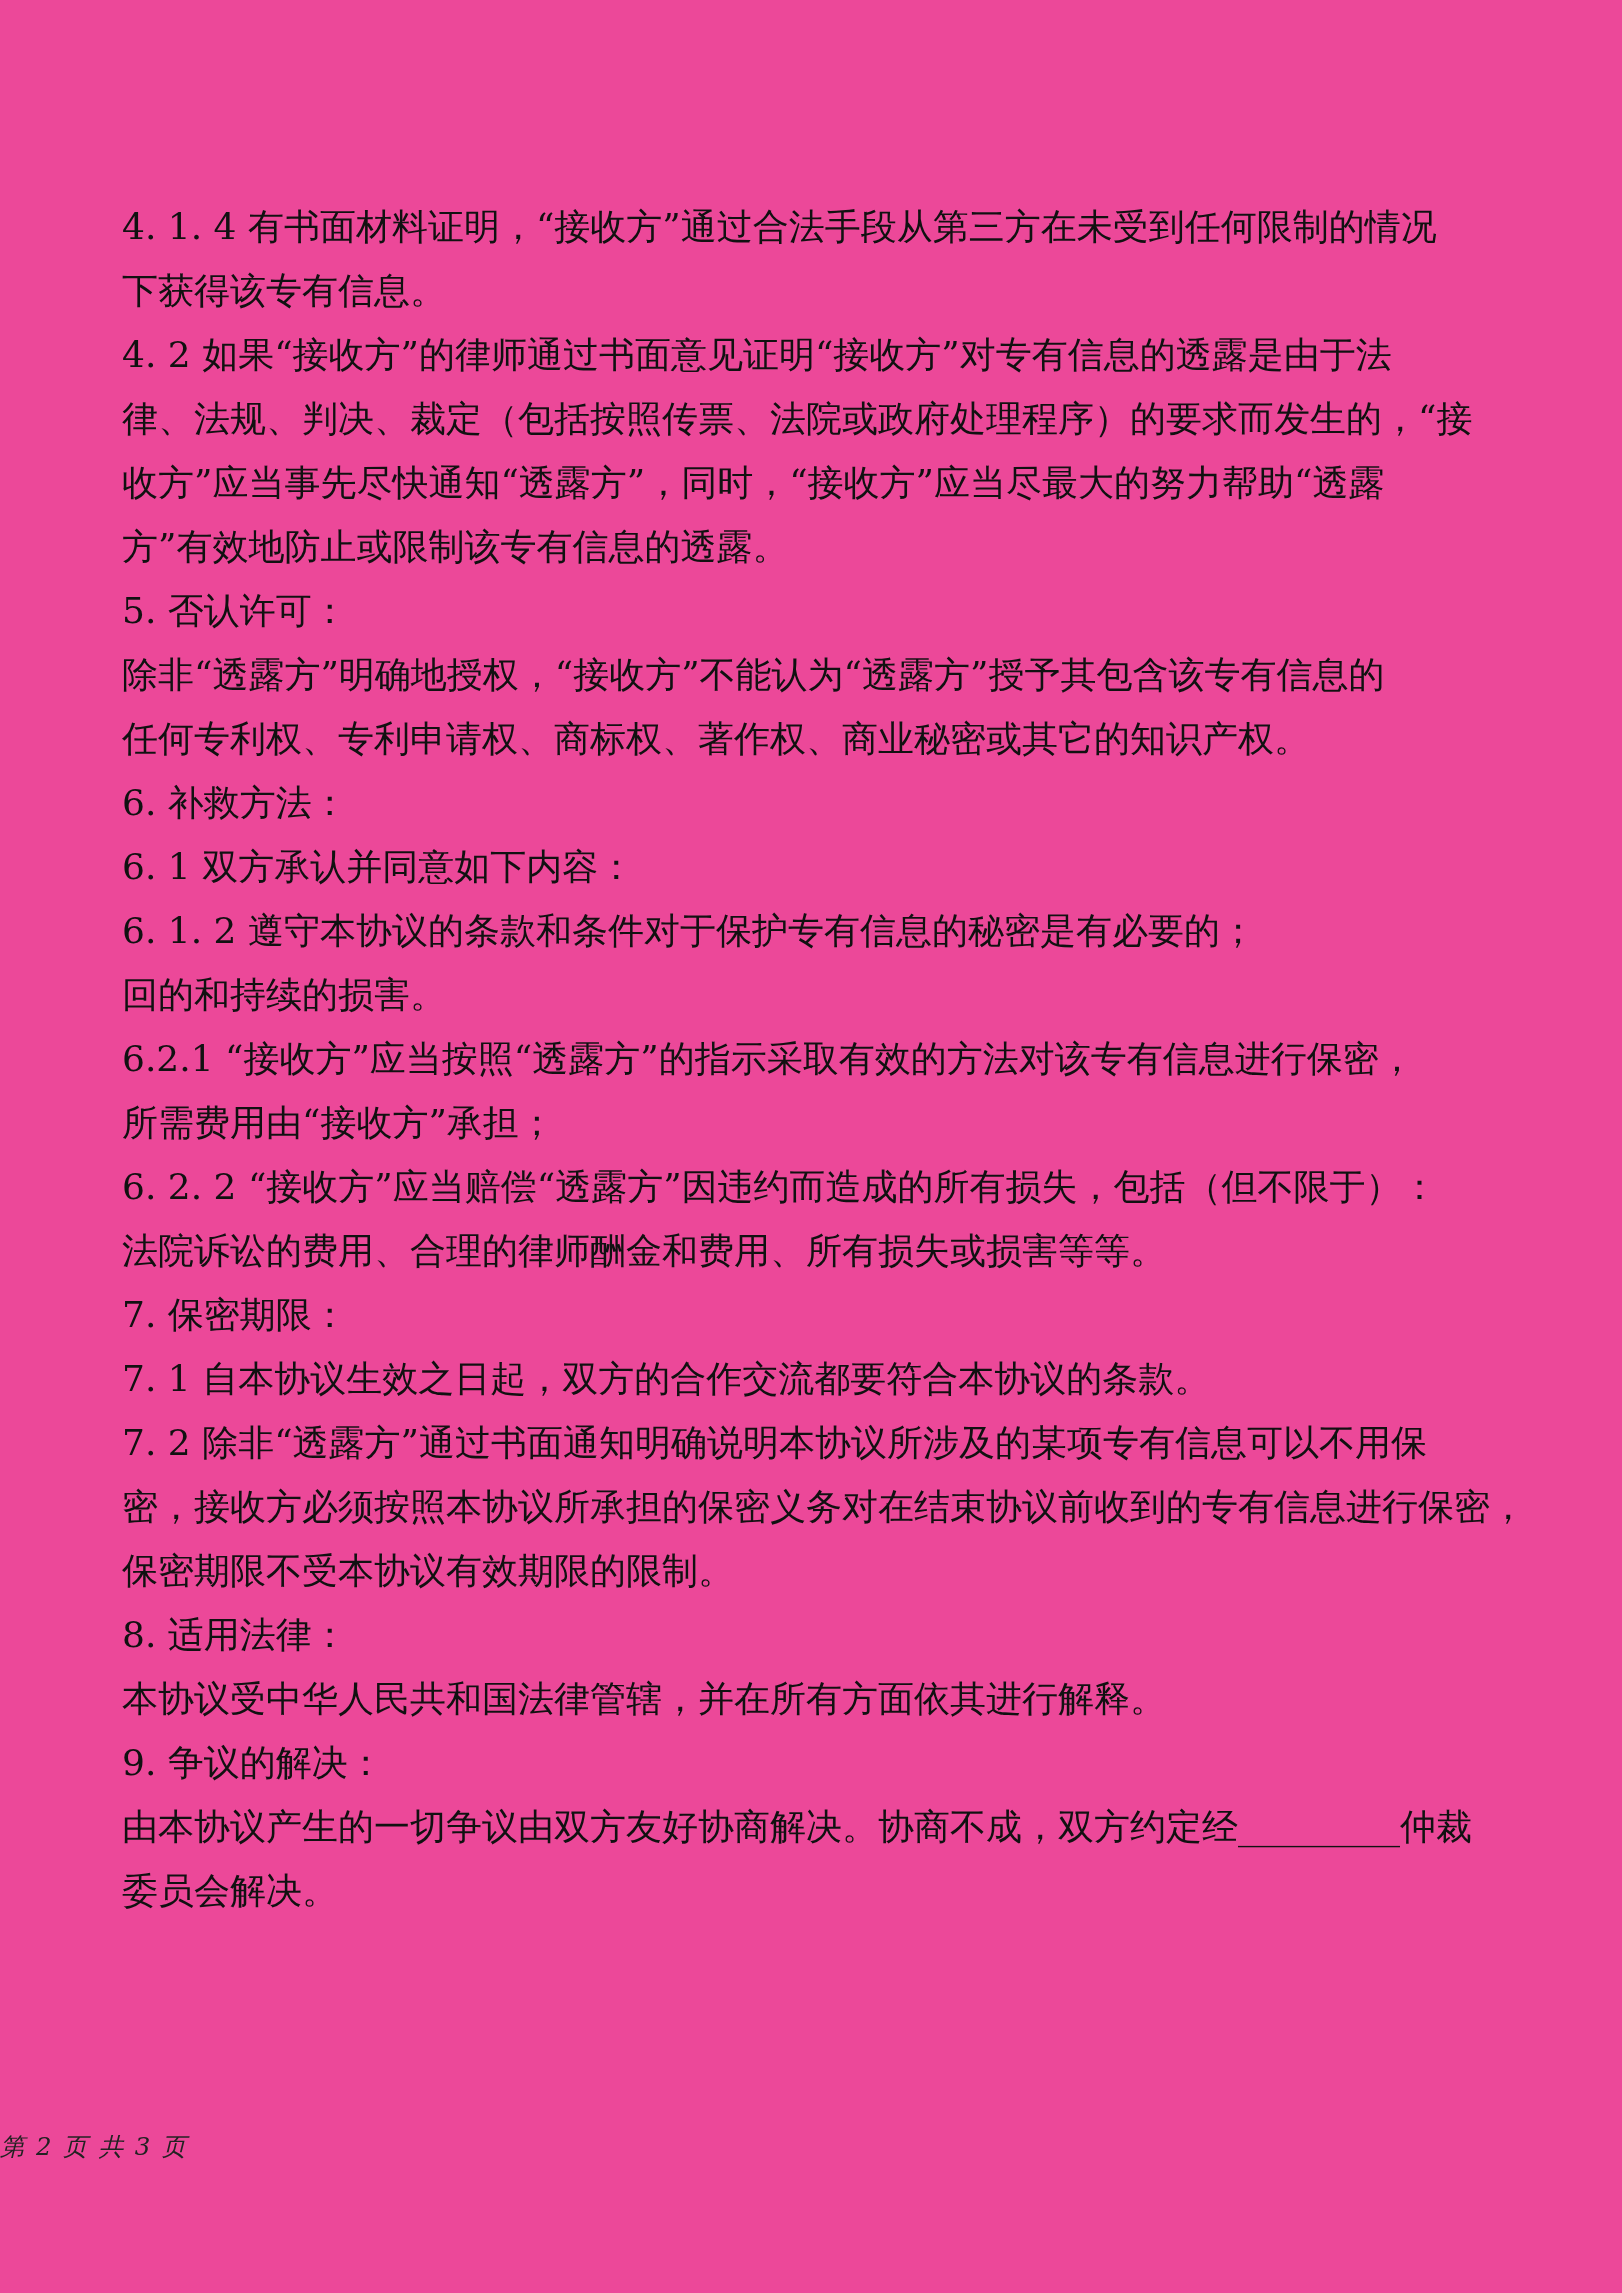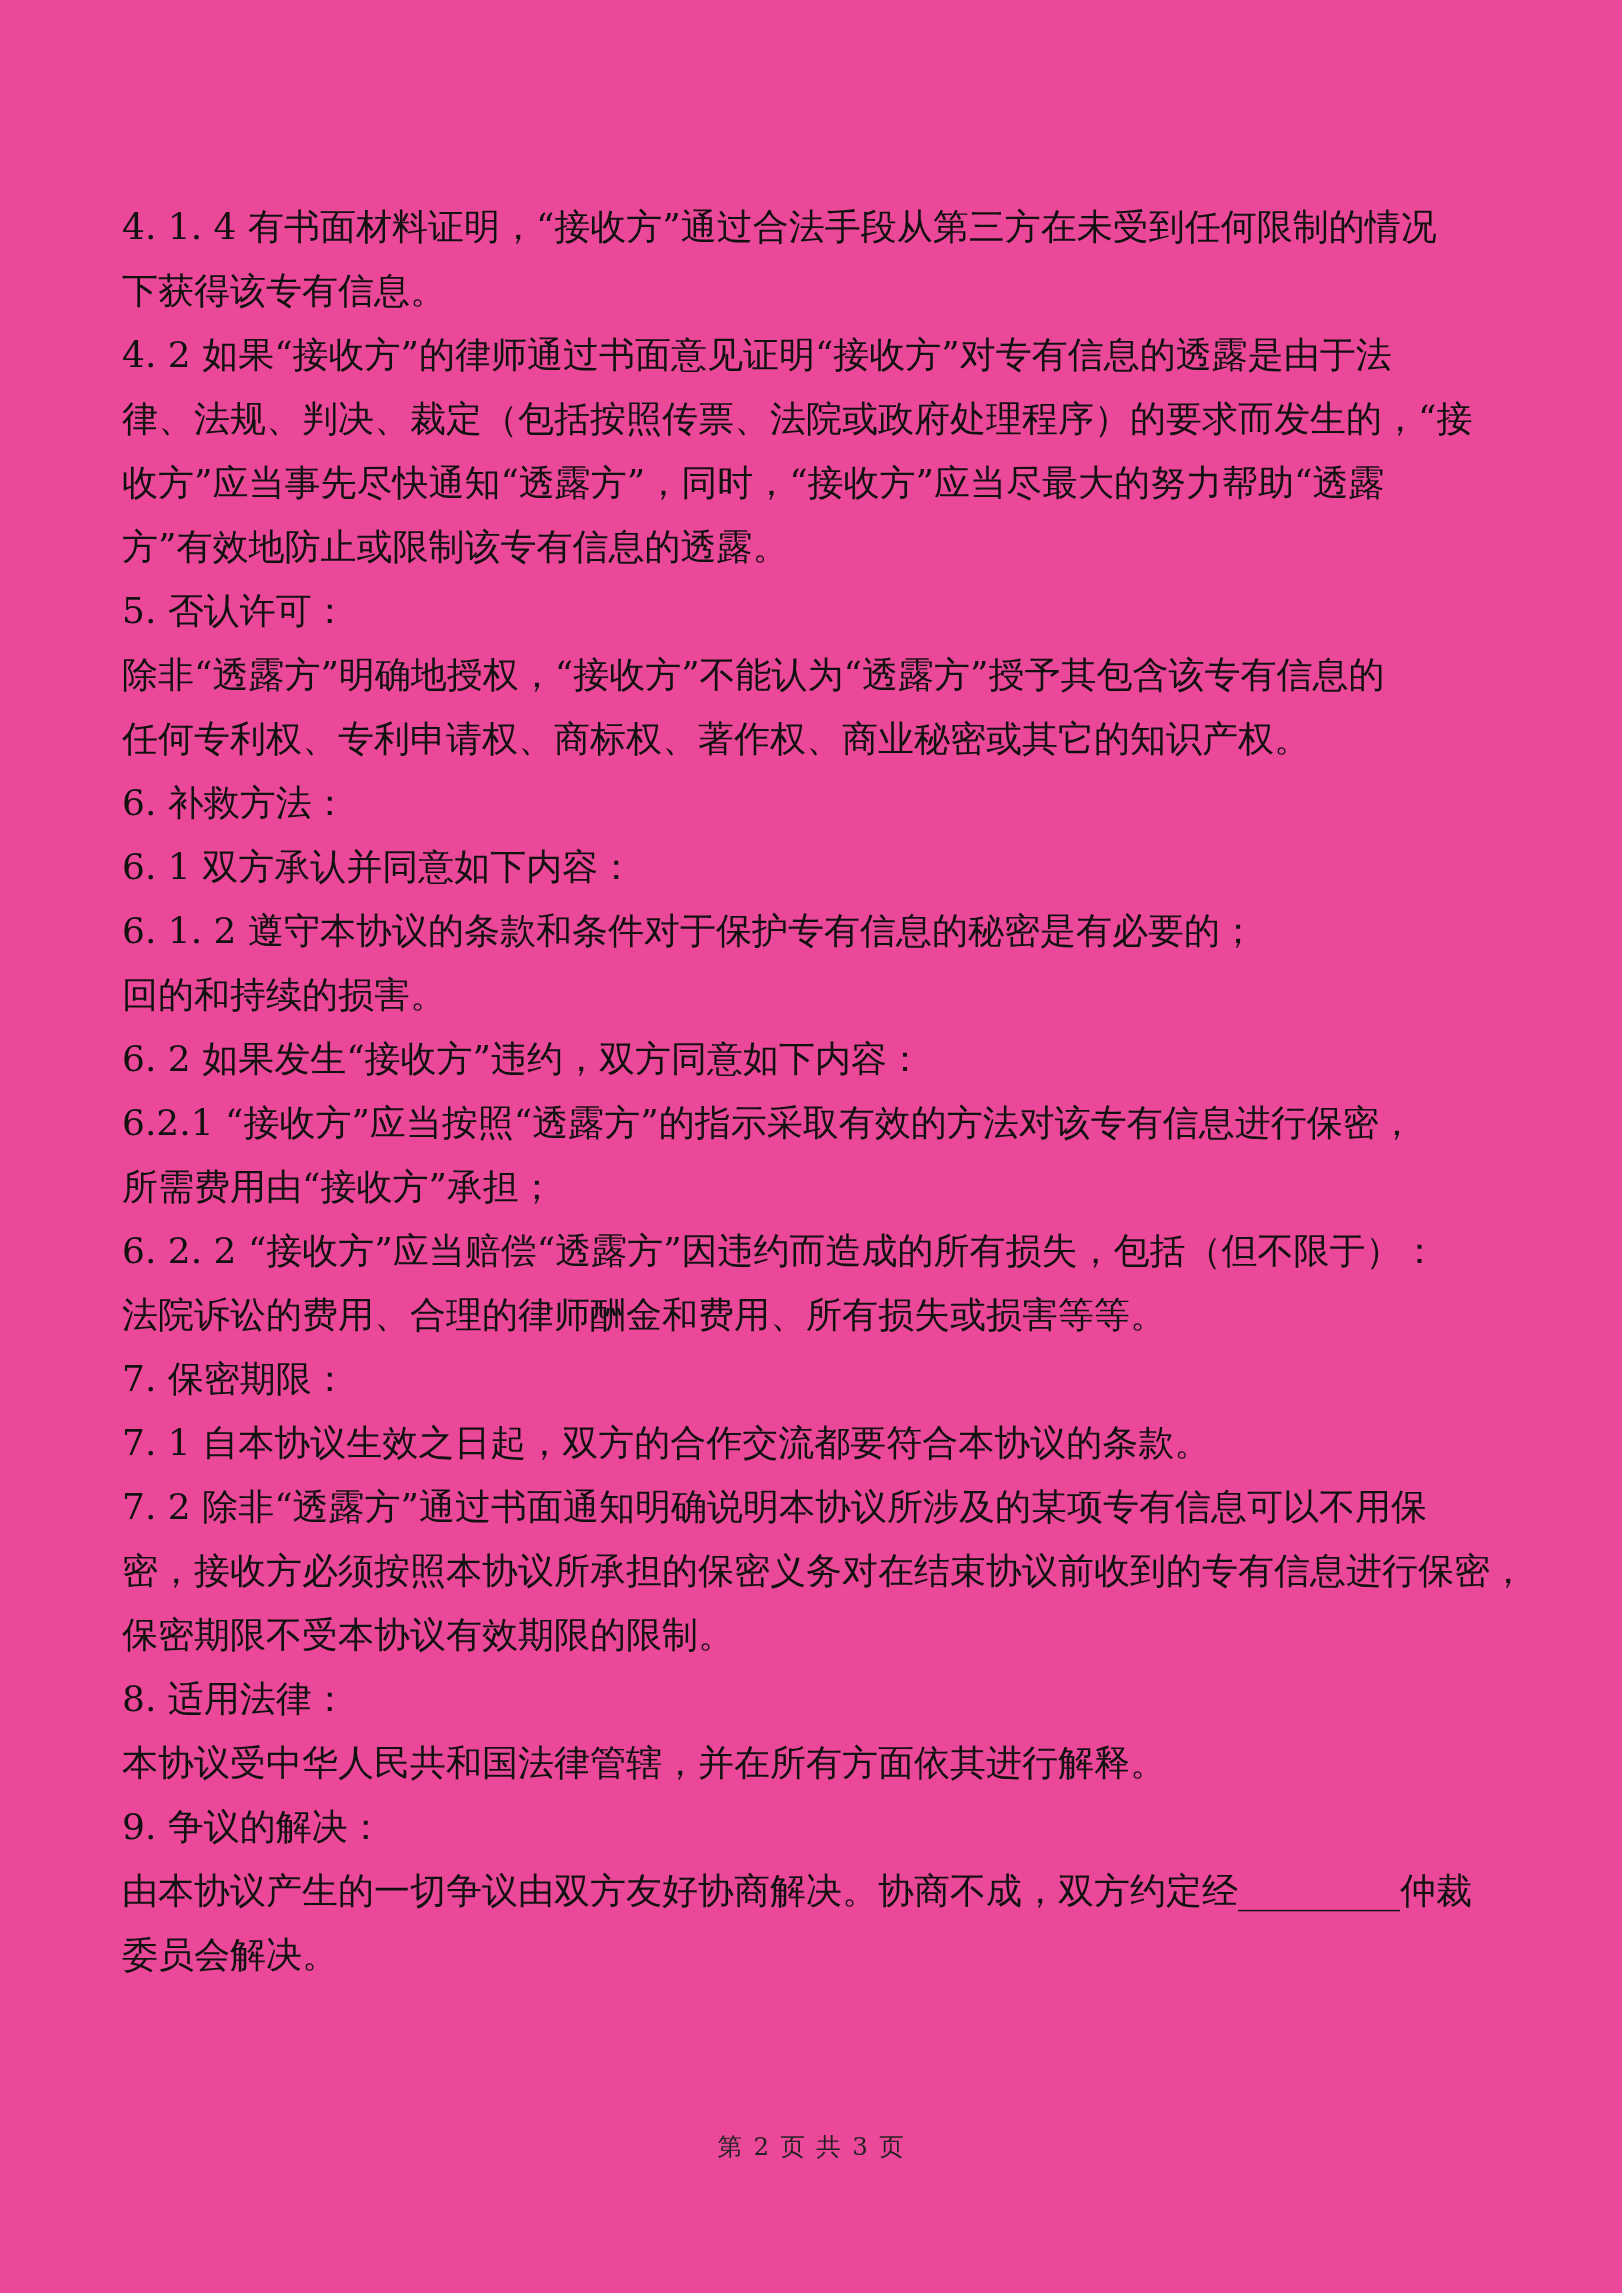--- a/index.html
+++ b/index.html
@@ -27,46 +27,45 @@
     line-height: 64px;
     height: 64px;
     white-space: pre;
     color: #111111;
   }
   .doc-footer {
     position: absolute;
     left: 0;
     top: 2129px;
     width: 1623px;
-    text-align: center;
     font-size: 24.5px;
     line-height: 36px;
     color: #222222;
     letter-spacing: 1.8px;
+    font-style: italic;
   }
 </style>
 </head>
 <body>
 
 <div class="page">
   <div class="doc-body" id="doc-body">
       <div class="doc-line">4. 1. 4 有书面材料证明，“接收方”通过合法手段从第三方在未受到任何限制的情况</div>
       <div class="doc-line">下获得该专有信息。</div>
       <div class="doc-line">4. 2 如果“接收方”的律师通过书面意见证明“接收方”对专有信息的透露是由于法</div>
       <div class="doc-line">律、法规、判决、裁定（包括按照传票、法院或政府处理程序）的要求而发生的，“接</div>
       <div class="doc-line">收方”应当事先尽快通知“透露方”，同时，“接收方”应当尽最大的努力帮助“透露</div>
       <div class="doc-line">方”有效地防止或限制该专有信息的透露。</div>
       <div class="doc-line">5. 否认许可：</div>
       <div class="doc-line">除非“透露方”明确地授权，“接收方”不能认为“透露方”授予其包含该专有信息的</div>
       <div class="doc-line">任何专利权、专利申请权、商标权、著作权、商业秘密或其它的知识产权。</div>
       <div class="doc-line">6. 补救方法：</div>
       <div class="doc-line">6. 1 双方承认并同意如下内容：</div>
       <div class="doc-line">6. 1. 2 遵守本协议的条款和条件对于保护专有信息的秘密是有必要的；</div>
       <div class="doc-line">回的和持续的损害。</div>
-      <div class="doc-line">6. 2 如果发生“接收方”违约，双方同意如下内容：</div>
       <div class="doc-line">6.2.1 “接收方”应当按照“透露方”的指示采取有效的方法对该专有信息进行保密，</div>
       <div class="doc-line">所需费用由“接收方”承担；</div>
       <div class="doc-line">6. 2. 2 “接收方”应当赔偿“透露方”因违约而造成的所有损失，包括（但不限于）：</div>
       <div class="doc-line">法院诉讼的费用、合理的律师酬金和费用、所有损失或损害等等。</div>
       <div class="doc-line">7. 保密期限：</div>
       <div class="doc-line">7. 1 自本协议生效之日起，双方的合作交流都要符合本协议的条款。</div>
       <div class="doc-line">7. 2 除非“透露方”通过书面通知明确说明本协议所涉及的某项专有信息可以不用保</div>
       <div class="doc-line">密，接收方必须按照本协议所承担的保密义务对在结束协议前收到的专有信息进行保密，</div>
       <div class="doc-line">保密期限不受本协议有效期限的限制。</div>
       <div class="doc-line">8. 适用法律：</div>

